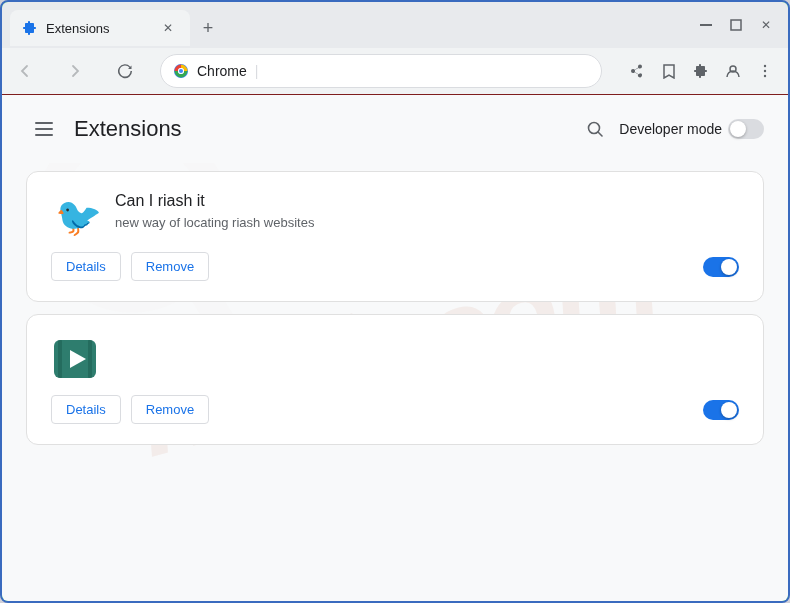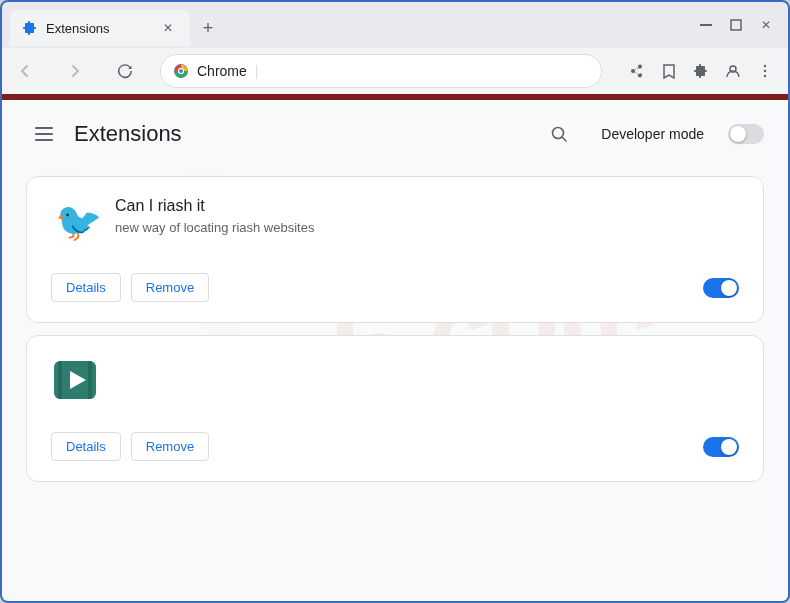--- a/index.html
+++ b/index.html
@@ -105,21 +105,21 @@
       color: #5f6368;
     }
 
     
     .nav-bar {
       background: #f1f3f4;
       display: flex;
       align-items: center;
       padding: 6px 8px;
       gap: 20px;
-      border-bottom: 6px solid #7f1d1d;
+      border-bottom: 1px solid #7f1d1d;
     }
 
     .nav-btn {
       width: 30px;
       height: 30px;
       border: none;
       background: transparent;
       cursor: pointer;
       display: flex;
       align-items: center;
@@ -237,21 +237,21 @@
     .page-title {
       font-size: 22px;
       font-weight: 400;
       color: #202124;
       flex: 1;
     }
 
     .dev-mode-section {
       display: flex;
       align-items: center;
-      gap: 24px;
+      gap: 6px;
     }
 
     .search-btn {
       width: 36px;
       height: 36px;
       border: none;
       background: transparent;
       cursor: pointer;
       display: flex;
       align-items: center;
@@ -341,21 +341,21 @@
     .extension-desc {
       font-size: 13px;
       color: #5f6368;
       line-height: 1.4;
     }
 
     .extension-actions {
       display: flex;
       align-items: center;
       gap: 10px;
-      margin-top: 20px;
+      margin-top: 4px;
     }
 
     .action-btn {
       padding: 6px 14px;
       border: 1px solid #dadce0;
       border-radius: 4px;
       background: #fff;
       color: #1a73e8;
       font-size: 13px;
       font-weight: 500;

